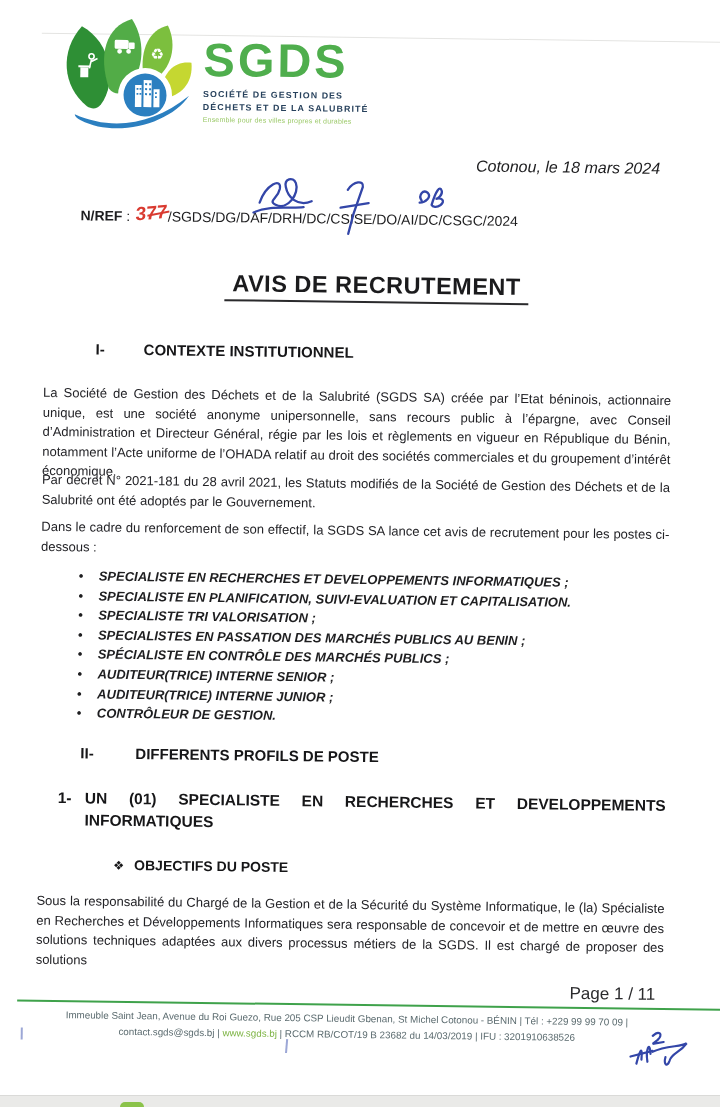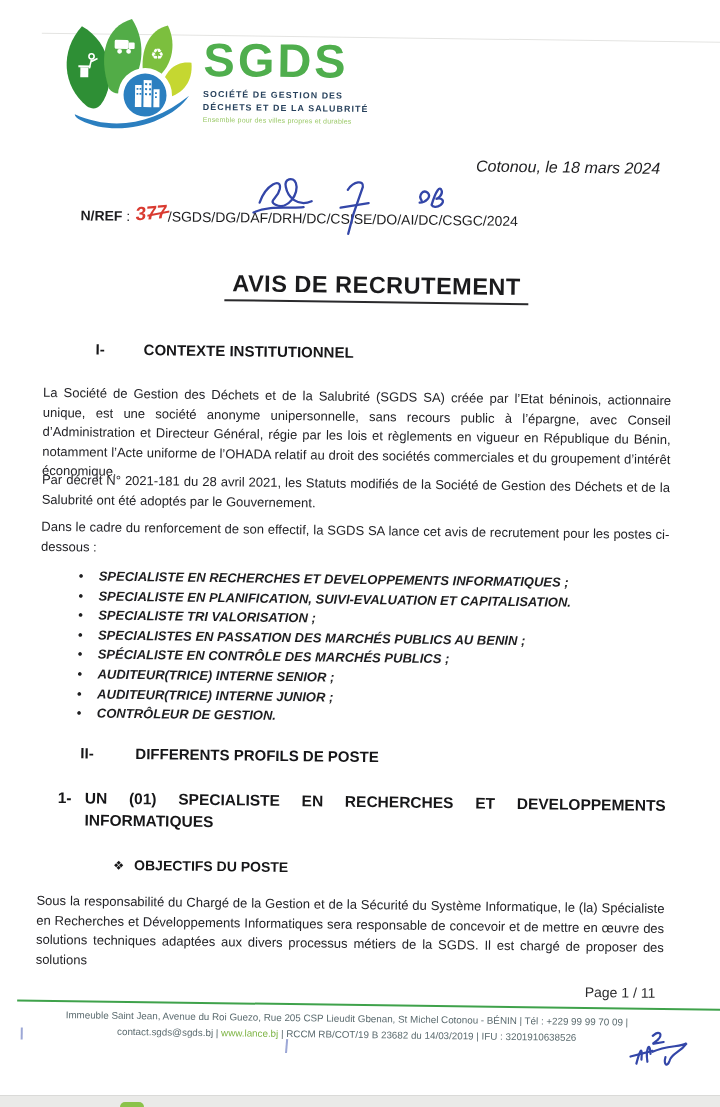--- a/index.html
+++ b/index.html
@@ -50,21 +50,21 @@
 
   .post-head{position:absolute;left:68px;top:787px;display:flex;font-weight:bold;font-size:15.5px;line-height:21.5px;color:#161618;}
   .post-head .num{width:27px;flex:0 0 auto;}
   .post-lines{width:581px;}
   .post-line1{text-align:justify;text-align-last:justify;}
 
   .sub-head{position:absolute;left:124px;top:856px;display:flex;align-items:baseline;font-weight:bold;font-size:14px;color:#161618;}
   .sub-head .diamond{font-family:"DejaVu Sans",sans-serif;font-size:12.5px;margin-right:10px;}
 
   
-  .page-label{position:absolute;top:977px;right:52px;font-size:14px;color:#2a2a2c;}
+  .page-label{position:absolute;top:977px;right:52px;font-size:17px;color:#2a2a2c;}
   .footer-rule{position:absolute;top:1000px;left:30px;right:-14px;height:2px;background:#3fa24b;}
   .footer-text{position:absolute;top:1007px;left:40px;width:640px;text-align:center;
     font-size:9.8px;line-height:15.5px;color:#5a6a6e;}
   .footer-text .web{color:#7cb342;}
   .hand-sign{position:absolute;left:636px;top:1014px;width:70px;height:55px;}
   .ink-tick{position:absolute;background:#4b5fb4;opacity:0.55;}
   .tick1{left:34px;top:1028px;width:1.5px;height:12px;}
   .tick2{left:299px;top:1036px;width:2px;height:14px;transform:rotate(4deg);}
 
   
@@ -228,21 +228,21 @@
     <span class="diamond">❖</span>
     <span>OBJECTIFS DU POSTE</span>
   </div>
   <div class="para p4">Sous la responsabilité du Chargé de la Gestion et de la Sécurité du Système Informatique, le (la) Spécialiste en Recherches et Développements Informatiques sera responsable de concevoir et de mettre en œuvre des solutions techniques adaptées aux divers processus métiers de la SGDS. Il est chargé de proposer des solutions</div>
 
   <div class="page-label">Page 1 / 11</div>
   <div class="footer-rule"></div>
   <div class="footer-text">
     <div>Immeuble Saint Jean, Avenue du Roi Guezo, Rue 205 CSP Lieudit Gbenan, St Michel Cotonou - BÉNIN | Tél : +229 99 99 70 09 |</div>
     <div>
-      <span>contact.sgds@sgds.bj</span><span> | </span><span class="web">www.lance.bj</span><span> | RCCM RB/COT/19 B 23682 du 14/03/2019 | IFU : 3201910638526</span>
+      <span>contact.sgds@sgds.bj</span><span> | </span><span class="web">www.sgds.bj</span><span> | RCCM RB/COT/19 B 23682 du 14/03/2019 | IFU : 3201910638526</span>
     </div>
   </div>
 
   <svg class="hand-sign" viewBox="0 0 70 55" fill="none" stroke="#3346a8" stroke-width="2.2" stroke-linecap="round">
     <path d="M14,42 C17,30 20,22 19,38"></path>
     <path d="M8,35 L30,29"></path>
     <path d="M25,40 C23,28 27,18 28,32"></path>
     <path d="M30,14 C36,8 41,12 35,18 L30,22 L41,20"></path>
     <path d="M30,30 C44,23 58,25 64,21 C57,31 49,31 47,39 C45,45 41,43 43,35"></path>
   </svg>

